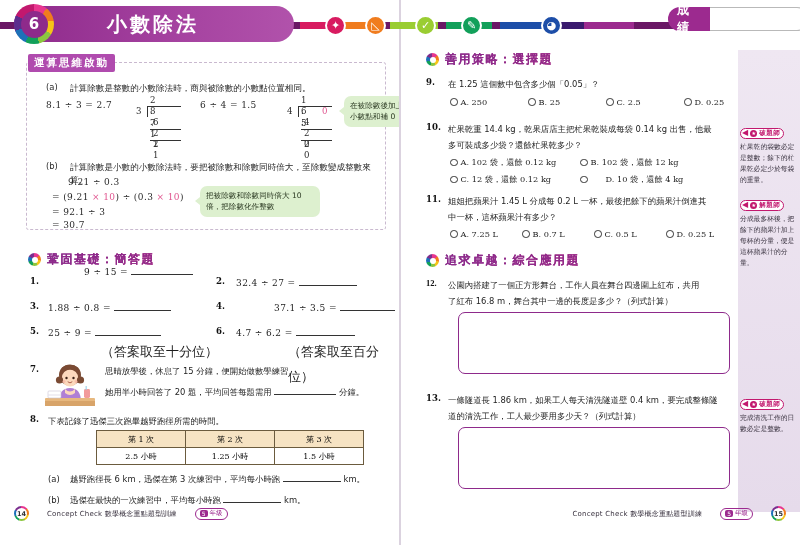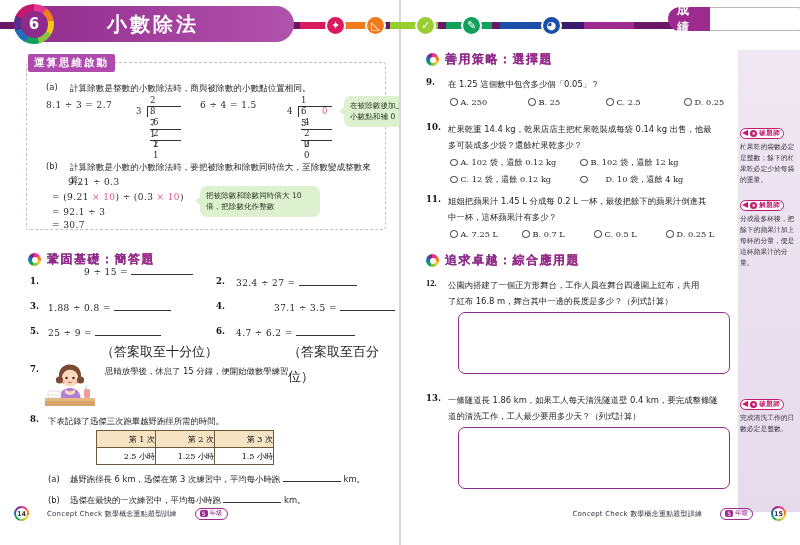--- a/index.html
+++ b/index.html
@@ -109,21 +109,21 @@
   .q-no { position: absolute; font-size: 8.6px; font-weight: bold; color: #111;
           font-family: "DejaVu Serif", serif; }
   .q-body { position: absolute; font-size: 8.4px; color: #1d1d1d; line-height: 1.9; }
   .blank-line { display: inline-block; border-bottom: 1px solid #333; height: 9px; }
   .mini { font-size: 13px; }
   .expr { font-family: "DejaVu Serif", serif; font-size: 9px; letter-spacing: .4px; }
 
   
   .tbl { position: absolute; border-collapse: collapse; font-size: 8px; }
   .tbl th, .tbl td {
-    border: 1px solid #6b5b3e; padding: 2.5px 0; text-align: right; width: 59px;
+    border: 1px solid #6b5b3e; padding: 2.5px 0; text-align: center; width: 89px;
     font-family: "DejaVu Serif", serif;
   }
   .tbl th { background: #f6e3c3; font-weight: normal; }
   .tbl td { background: #ffffff; }
 
   
   .girl { position: absolute; left: 42px; top: 362px; width: 56px; height: 46px; }
 
   
   .opt { position: absolute; font-size: 8.2px; display: flex; align-items: center; gap: 3px;
@@ -307,20 +307,25 @@
       <path d="M17 40 q0 -14 11 -14 q11 0 11 14 Z" fill="#b07fd4"></path>
       <path d="M23 27 q5 5 10 0 l0 4 q-5 4 -10 0 Z" fill="#fcd9bd"></path>
       <rect x="3" y="36" width="50" height="3.5" rx="1" fill="#e7b87e"></rect>
       <rect x="3" y="39" width="50" height="5" fill="#d8a469"></rect>
       <rect x="6" y="29" width="13" height="7" rx="1" fill="#ffffff" stroke="#c9c2d4" stroke-width="0.6"></rect>
       <rect x="6" y="32.5" width="13" height="1" fill="#e3dfe9"></rect>
       <rect x="42" y="27" width="6" height="9" rx="1.4" fill="#f29b9b"></rect>
       <rect x="43.6" y="24" width="1.1" height="4" fill="#9ad0e8"></rect>
     </svg>
     <div class="q-body" style="left:105px; top:364px; width:285px;">思晴放學後，休息了 15 分鐘，便開始做數學練習。</div>
+    <div class="q-body" style="left:105px; top:385px; width:290px;">
+      <span>她用半小時回答了 20 題，平均回答每題需用</span>
+      <span class="blank-line" style="width:62px;"></span>
+      <span>分鐘。</span>
+    </div>
 
     <div class="q-no" style="left:30px; top:414px;">8.</div>
     <div class="q-body" style="left:48px; top:414px; width:330px;">下表記錄了迅傑三次跑畢越野跑徑所需的時間。</div>
 
     <table class="tbl" style="left:96px; top:430px;">
       <tbody>
           <tr>
         <th>第 1 次</th>
         <th>第 2 次</th>
         <th>第 3 次</th>

